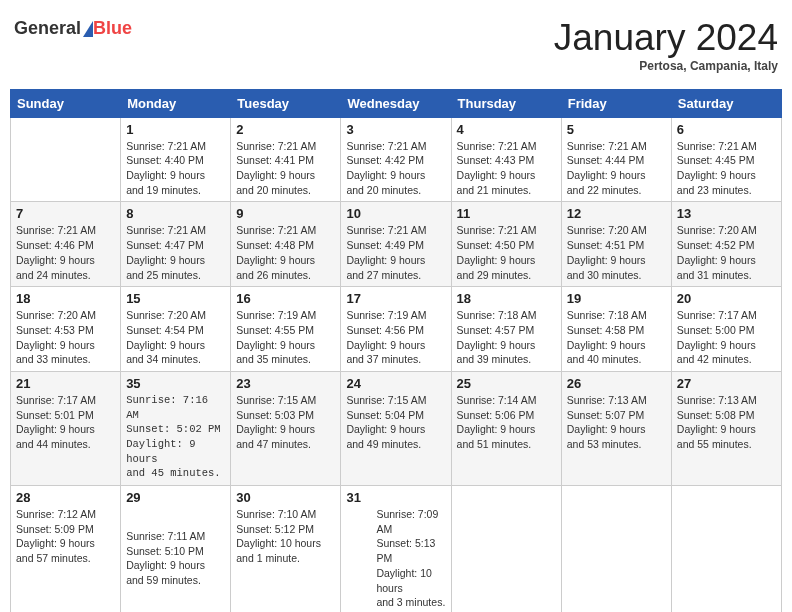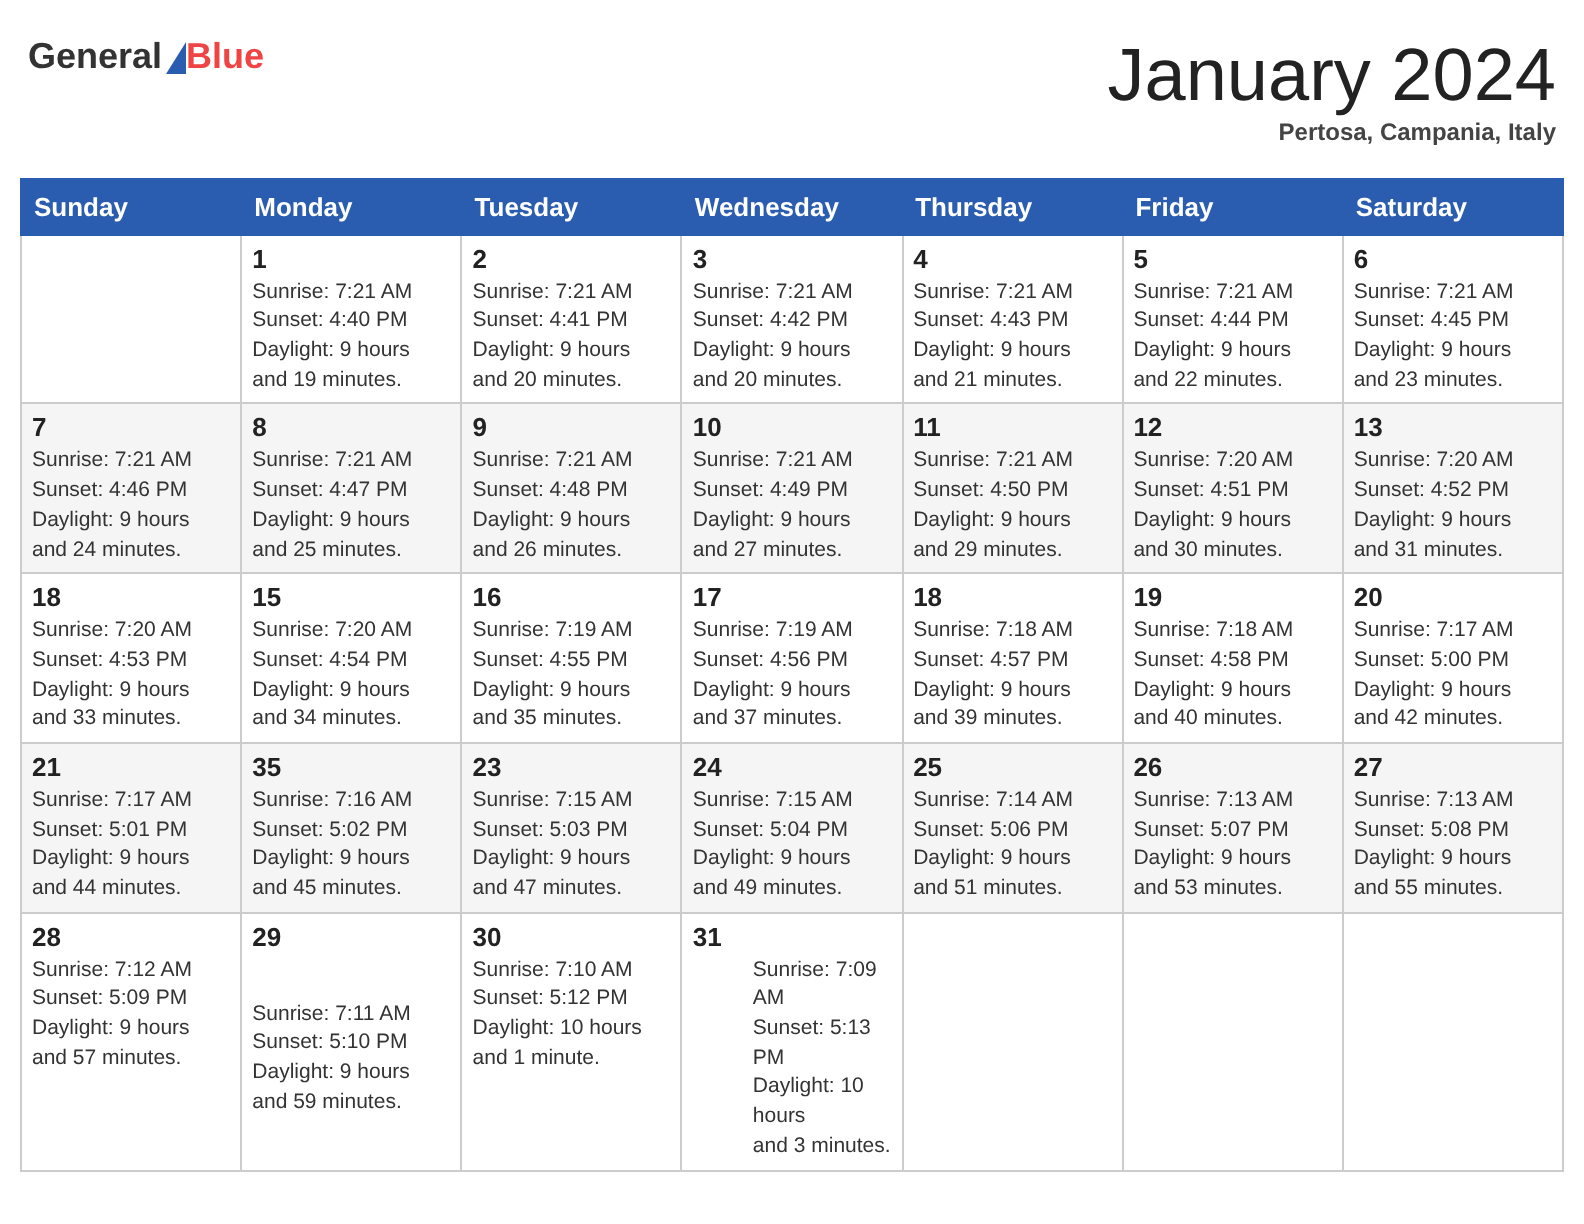--- a/index.html
+++ b/index.html
@@ -280,21 +280,21 @@
       <tr>
         <td>
           <span class="day-number">21</span>
           <div class="day-info" style="white-space: pre-line;">Sunrise: 7:17 AM
 Sunset: 5:01 PM
 Daylight: 9 hours
 and 44 minutes.</div>
         </td>
         <td>
           <span class="day-number">35</span>
-          <div class="day-info" style="white-space: pre-line;">Sunrise: 7:16 AM
+          <div class="day-info" style="white-space: pre-line; font-family: Liberation Mono, monospace;">Sunrise: 7:16 AM
 Sunset: 5:02 PM
 Daylight: 9 hours
 and 45 minutes.</div>
         </td>
         <td>
           <span class="day-number">23</span>
           <div class="day-info" style="white-space: pre-line;">Sunrise: 7:15 AM
 Sunset: 5:03 PM
 Daylight: 9 hours
 and 47 minutes.</div>

